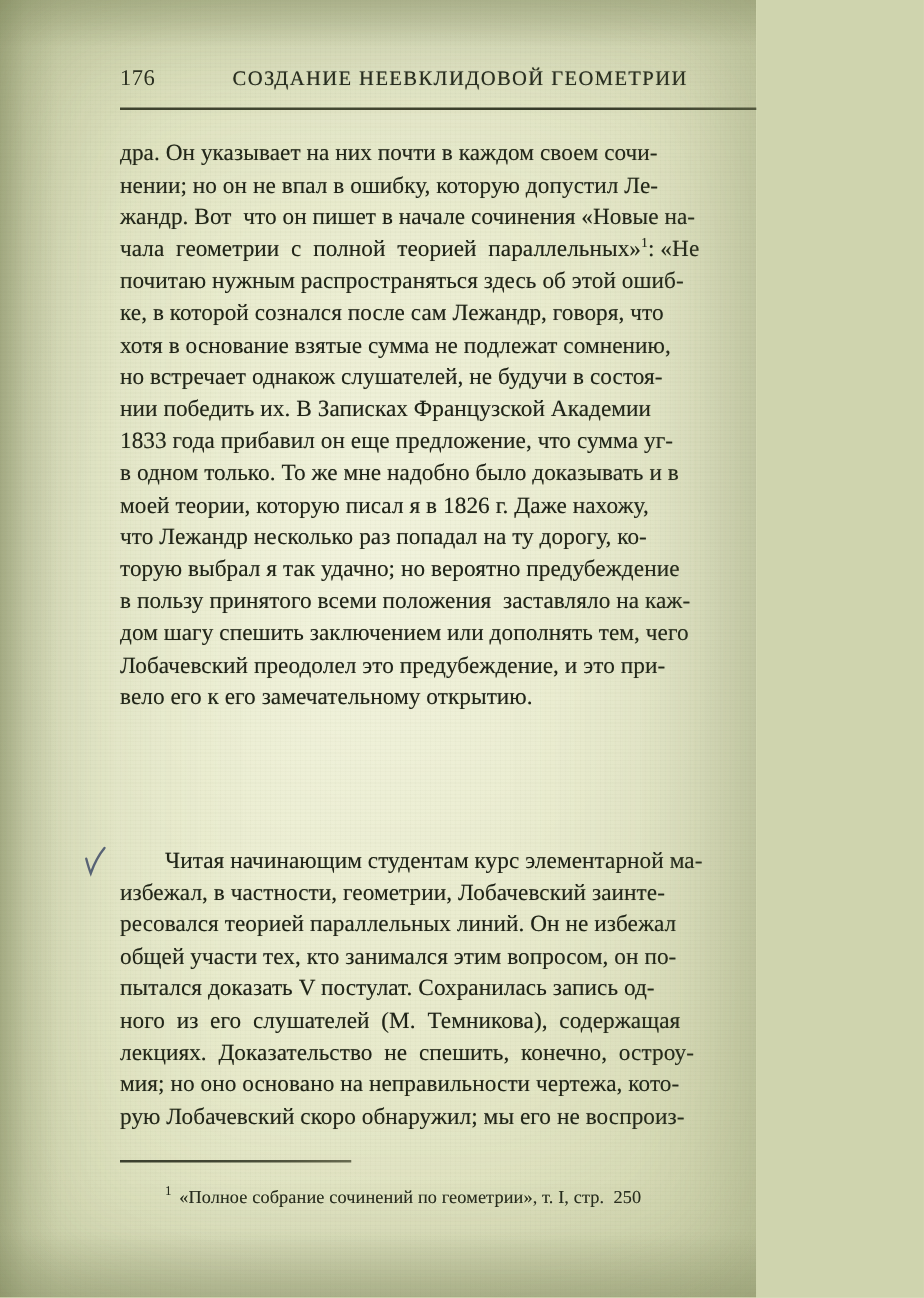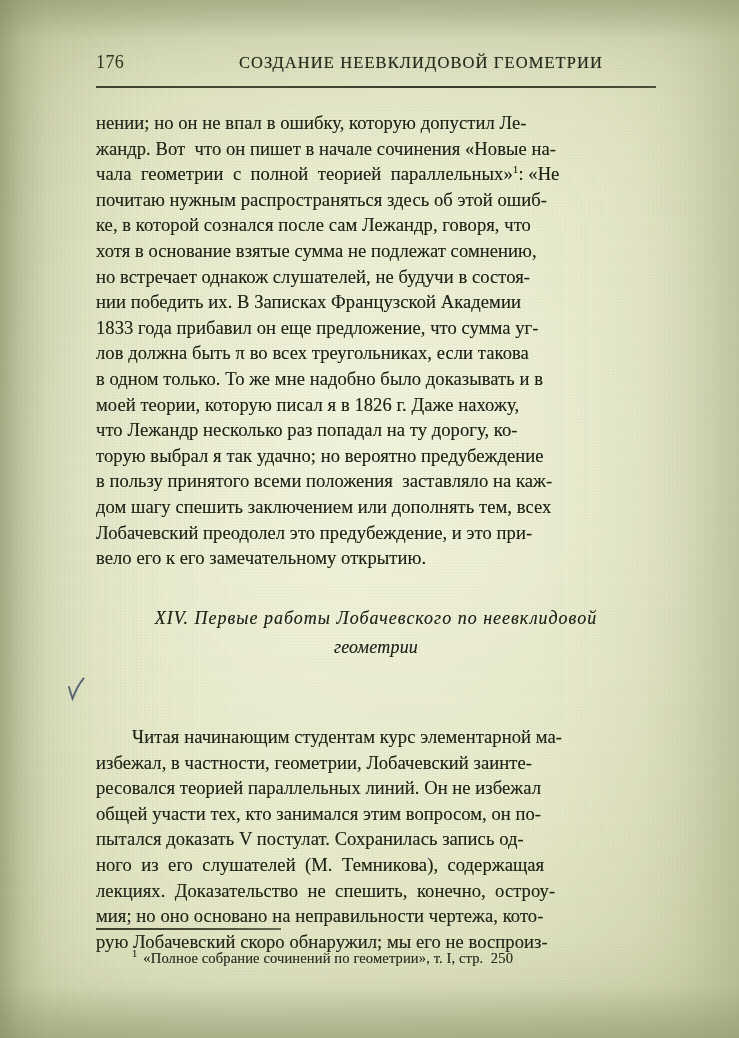--- a/index.html
+++ b/index.html
@@ -3,21 +3,21 @@
 <meta charset="utf-8">
 <title>Scanned page</title>
 <style>
   html, body {
     margin: 0;
     padding: 0;
     background: #cfd4ae;
   }
   .page {
     position: relative;
-    width: 739px;
+    width: 605px;
     height: 1038px;
     overflow: hidden;
     background:
       radial-gradient(ellipse 120% 90% at 50% 45%, rgba(255,255,245,0.55) 0%, rgba(255,255,240,0.12) 55%, rgba(150,160,110,0.0) 78%),
       linear-gradient(100deg, #d2d6ae 0%, #dde1ba 18%, #e2e5c2 45%, #dfe2bd 70%, #d4d8b0 100%);
     font-family: "Liberation Serif", "DejaVu Serif", serif;
     color: #1d2114;
   }
   
   .grain {
@@ -76,21 +76,20 @@
     top: 0;
     font-size: 18px;
     letter-spacing: .4px;
     color: #22261a;
   }
   .runtitle {
     position: absolute;
     left: 90px;
     right: 0;
     top: 1px;
-    text-align: center;
     font-size: 16.5px;
     letter-spacing: 1.1px;
     color: #20241a;
     text-shadow: 0 0 0.7px rgba(35,40,22,0.55);
   }
   .rule-head {
     position: absolute;
     left: 0;
     top: 86px;
     width: 560px;
@@ -108,21 +107,21 @@
     color: #1f2317;
     text-shadow: 0 0 0.55px rgba(30,35,20,0.45);
     letter-spacing: .05px;
   }
   .para .ln { display: block; white-space: pre; }
   .para .ln.last { }
   .indent { display: inline-block; width: 36px; }
 
   #para1-wrap { position: absolute; left: 0; top: 110px; width: 560px; }
   #heading-wrap { position: absolute; left: 0; top: 604px; width: 560px; }
-  #para2-wrap { position: absolute; left: 0; top: 676px; width: 560px; margin-top: 48px; }
+  #para2-wrap { position: absolute; left: 0; top: 676px; width: 560px; }
 
   .sec-heading {
     font-style: italic;
     font-size: 18px;
     line-height: 29px;
     color: #20241a;
     text-align: center;
     letter-spacing: .2px;
     text-shadow: 0 0 0.6px rgba(30,35,20,0.45);
   }
@@ -175,47 +174,41 @@
   <div class="content">
 
     <div class="runhead">
       <div class="folio">176</div>
       <div class="runtitle">СОЗДАНИЕ НЕЕВКЛИДОВОЙ ГЕОМЕТРИИ</div>
     </div>
     <div class="rule-head"></div>
 
     <div id="para1-wrap">
       <p class="para">
+        <span class="ln">дра. Он указывает на них почти в каждом своем сочи-</span>
         <span class="ln">нении; но он не впал в ошибку, которую допустил Ле-</span>
         <span class="ln">жандр. Вот  что он пишет в начале сочинения «Новые на-</span>
         <span class="ln"><span>чала  геометрии  с  полной  теорией  параллельных»</span><sup class="fn">1</sup><span>: «Не</span></span>
         <span class="ln">почитаю нужным распространяться здесь об этой ошиб-</span>
         <span class="ln">ке, в которой сознался после сам Лежандр, говоря, что</span>
         <span class="ln">хотя в основание взятые сумма не подлежат сомнению,</span>
         <span class="ln">но встречает однакож слушателей, не будучи в состоя-</span>
         <span class="ln">нии победить их. В Записках Французской Академии</span>
         <span class="ln">1833 года прибавил он еще предложение, что сумма уг-</span>
-        <span class="ln">лов должна быть π во всех треугольниках, если такова</span>
         <span class="ln">в одном только. То же мне надобно было доказывать и в</span>
         <span class="ln">моей теории, которую писал я в 1826 г. Даже нахожу,</span>
         <span class="ln">что Лежандр несколько раз попадал на ту дорогу, ко-</span>
         <span class="ln">торую выбрал я так удачно; но вероятно предубеждение</span>
         <span class="ln">в пользу принятого всеми положения  заставляло на каж-</span>
-        <span class="ln">дом шагу спешить заключением или дополнять тем, всех</span>
+        <span class="ln">дом шагу спешить заключением или дополнять тем, чего</span>
         <span class="ln">Лобачевский преодолел это предубеждение, и это при-</span>
         <span class="ln last">вело его к его замечательному открытию.</span>
       </p>
     </div>
 
-    <div id="heading-wrap">
-      <div class="sec-heading">
-        <span class="l1">XIV.  Первые  работы  Лобачевского  по  неевклидовой</span>
-        <span class="l2">геометрии</span>
-      </div>
-    </div>
 
     <div id="para2-wrap">
       <p class="para">
         <span class="ln"><span class="indent"></span><span>Читая начинающим студентам курс элементарной ма-</span></span>
         <span class="ln">избежал, в частности, геометрии, Лобачевский заинте-</span>
         <span class="ln">ресовался теорией параллельных линий. Он не избежал</span>
         <span class="ln">общей участи тех, кто занимался этим вопросом, он по-</span>
         <span class="ln">пытался доказать V постулат. Сохранилась запись од-</span>
         <span class="ln">ного  из  его  слушателей  (М.  Темникова),  содержащая</span>
         <span class="ln">лекциях.  Доказательство  не  спешить,  конечно,  остроу-</span>

